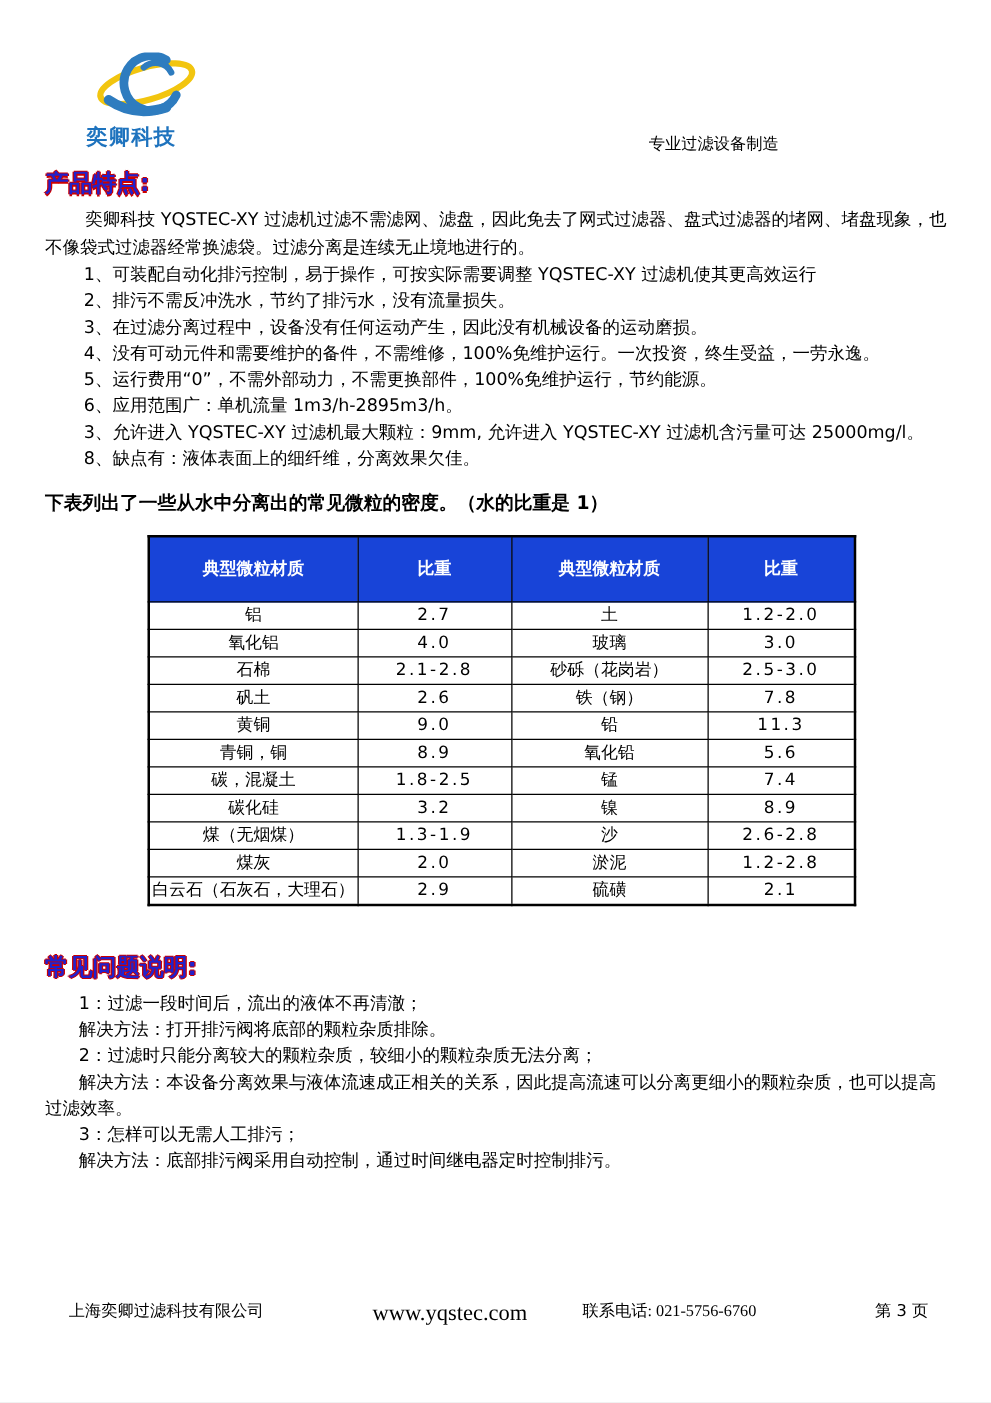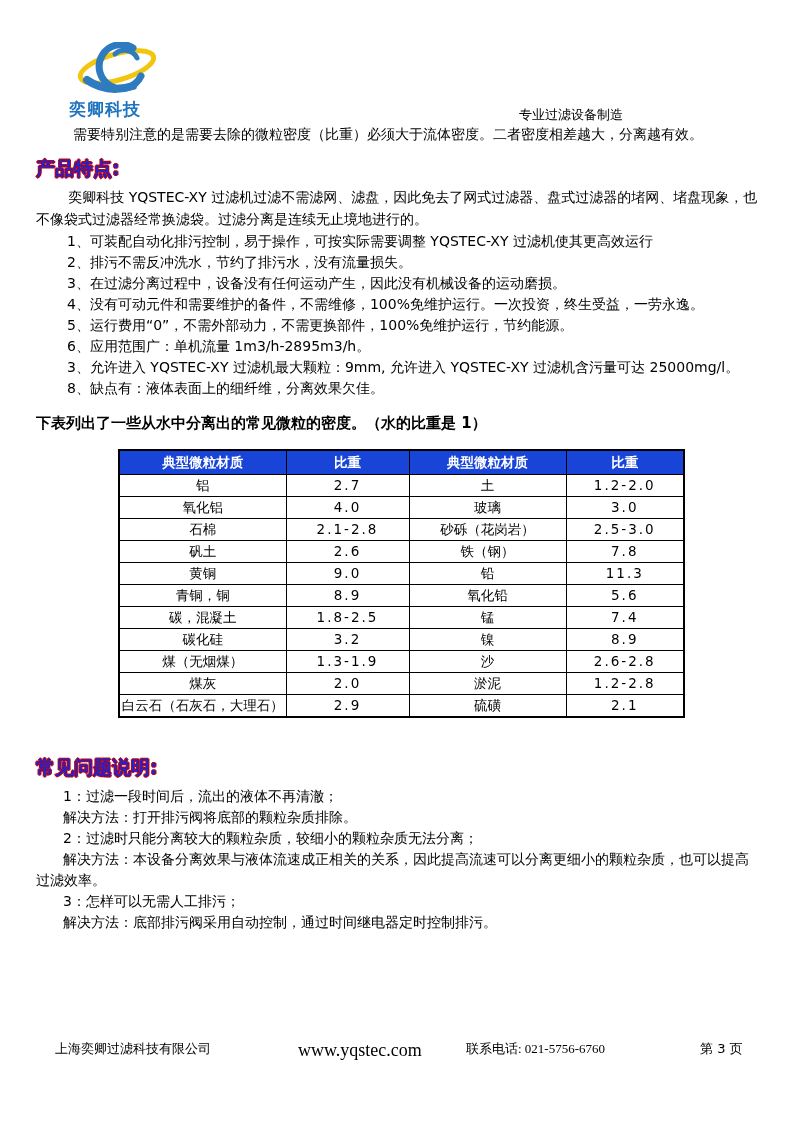--- a/index.html
+++ b/index.html
@@ -46,21 +46,21 @@
     width:565px;
     border-collapse:collapse;
     border:2px solid #000;
     font-size:13.5px;
     table-layout:fixed;
   }
   .density-table th{
     background:var(--table-head-bg,#1844d8);
     color:#fff;font-weight:bold;
     border:1px solid #000;
-    padding:3px 0;line-height:17px;
+    padding:17px 0;line-height:17px;
     text-align:center;
   }
   .density-table td{
     border:1px solid #000;
     padding:2px 0;line-height:17px;
     text-align:center;
   }
   .density-table col.c1{width:167px}
   .density-table col.c2{width:123px}
   .density-table col.c3{width:157px}
@@ -90,21 +90,20 @@
       <path d="M 40 12 A 14 14 0 0 1 62 16" fill="none" stroke="#2e7cbf" stroke-width="5" stroke-linecap="round"></path>
 
       <path d="M 12 38 Q 32 52 58 44" fill="none" stroke="#2e7cbf" stroke-width="8" stroke-linecap="round"></path>
     </svg>
     <span class="logo-text">奕卿科技</span>
   </div>
   <div class="tagline">专业过滤设备制造</div>
 
   <div class="content">
 
-    <p class="intro">需要特别注意的是需要去除的微粒密度（比重）必须大于流体密度。二者密度相差越大，分离越有效。</p>
 
     <h2 class="section-heading">产品特点:</h2>
 
     <p class="features-desc">奕卿科技 YQSTEC-XY 过滤机过滤不需滤网、滤盘，因此免去了网式过滤器、盘式过滤器的堵网、堵盘现象，也不像袋式过滤器经常换滤袋。过滤分离是连续无止境地进行的。</p>
 
     <div class="feature-list">
 
         <div class="feature-item">1、可装配自动化排污控制，易于操作，可按实际需要调整 YQSTEC-XY 过滤机使其更高效运行</div>
 
         <div class="feature-item">2、排污不需反冲洗水，节约了排污水，没有流量损失。</div>

